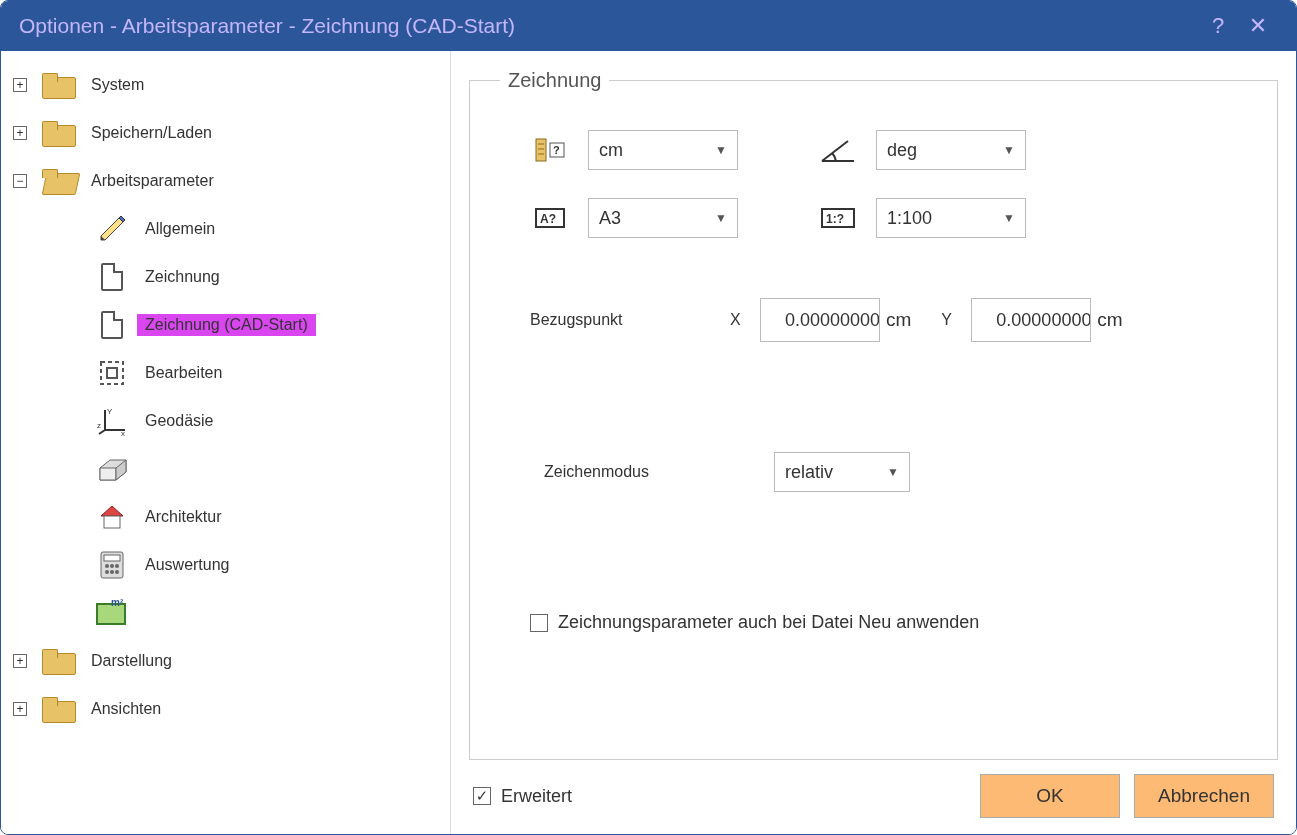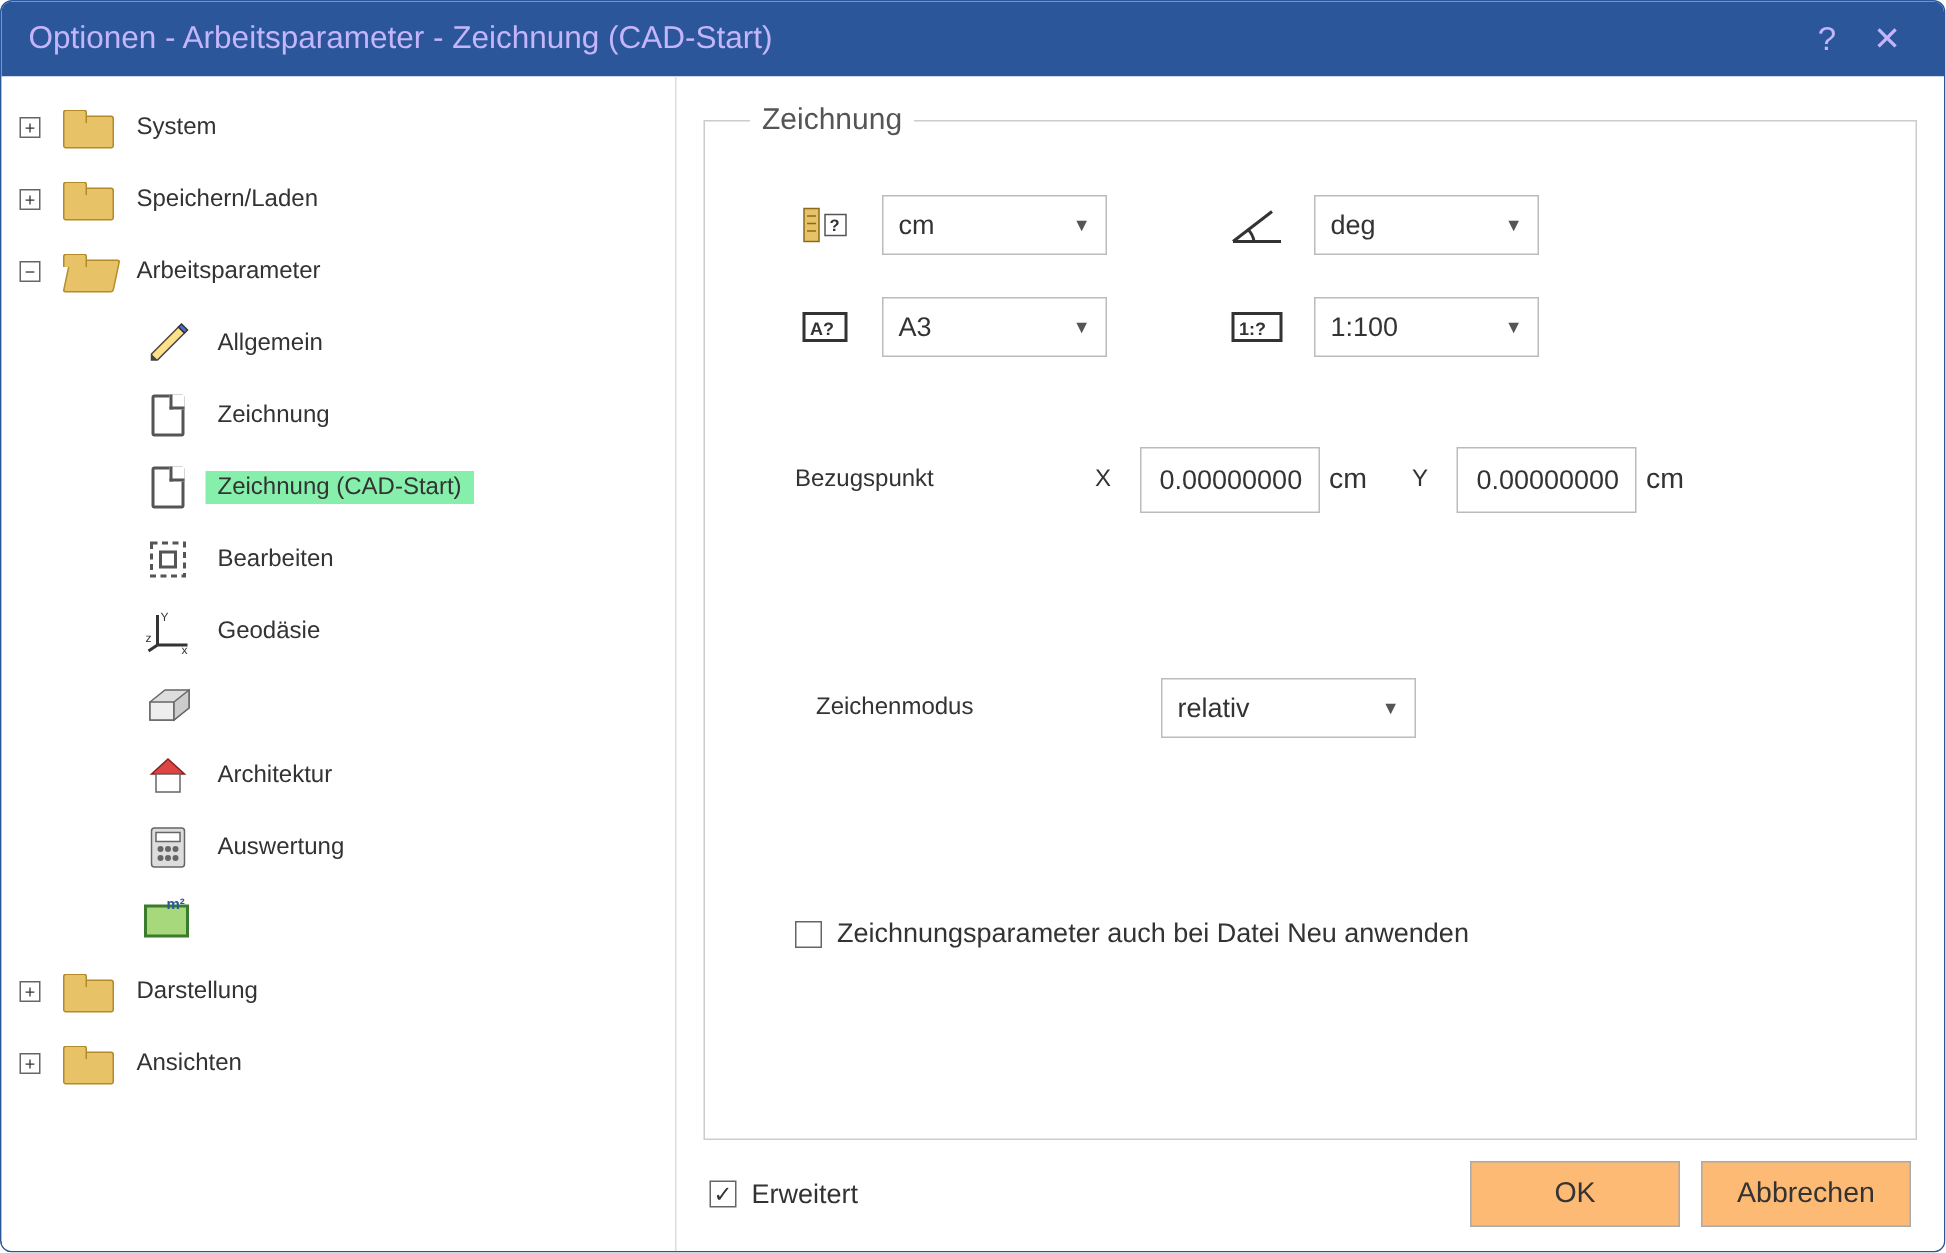--- a/index.html
+++ b/index.html
@@ -74,21 +74,21 @@
     display: inline-flex;
     align-items: center; justify-content: center;
     margin-right: 8px;
     flex-shrink: 0;
   }
   .tree-item .label {
     padding: 2px 8px;
     font-size: 16px;
   }
   .tree-item.selected .label {
-    background: #86efac;
+    background: #d946ef;
   }
   .content {
     flex: 1;
     padding: 18px 18px 12px 18px;
     display: flex;
     flex-direction: column;
   }
   fieldset.group {
     border: 1px solid #ccc;
     padding: 20px 30px 30px 30px;
@@ -118,21 +118,21 @@
     cursor: pointer;
   }
   .combo .caret {
     font-size: 12px;
     color: #555;
   }
   .inputnum {
     border: 1px solid #bbb;
     height: 44px;
     width: 120px;
-    padding: 0 12px;
+    padding: 0 24px;
     font-size: 18px;
     overflow: hidden;
     white-space: nowrap;
     display: inline-flex;
     align-items: center;
   }
   .withicon { display: inline-flex; align-items: center; gap: 18px; }
   .ficon { width: 40px; height: 34px; display: inline-flex; align-items:center; justify-content:center; }
   .lbl { font-size: 16px; color: #333; }
   .unit { font-size: 19px; color: #333; margin-left: 6px; }
@@ -419,21 +419,21 @@
           <span class="unit">cm</span>
           <span class="lbl" style="width:30px; margin-left:30px;">Y</span>
           <span class="inputnum">
               <span>0.00000000</span>
             </span>
           <span class="unit">cm</span>
         </div>
 
         <div class="row" style="margin-top:110px;">
           <span class="lbl" style="width:230px; margin-left:44px;">Zeichenmodus</span>
-          <div class="combo" style="width:170px;gap:36px;">
+          <div class="combo" style="width:136px;gap:36px;">
             <span>relativ</span>
             <span class="caret">▼</span>
           </div>
         </div>
 
         <div class="row" style="margin-top:120px;">
           <label class="checkbox" style="margin-left:30px;">
             <span class="box"></span>
             <span>Zeichnungsparameter auch bei Datei Neu anwenden</span>
           </label>

